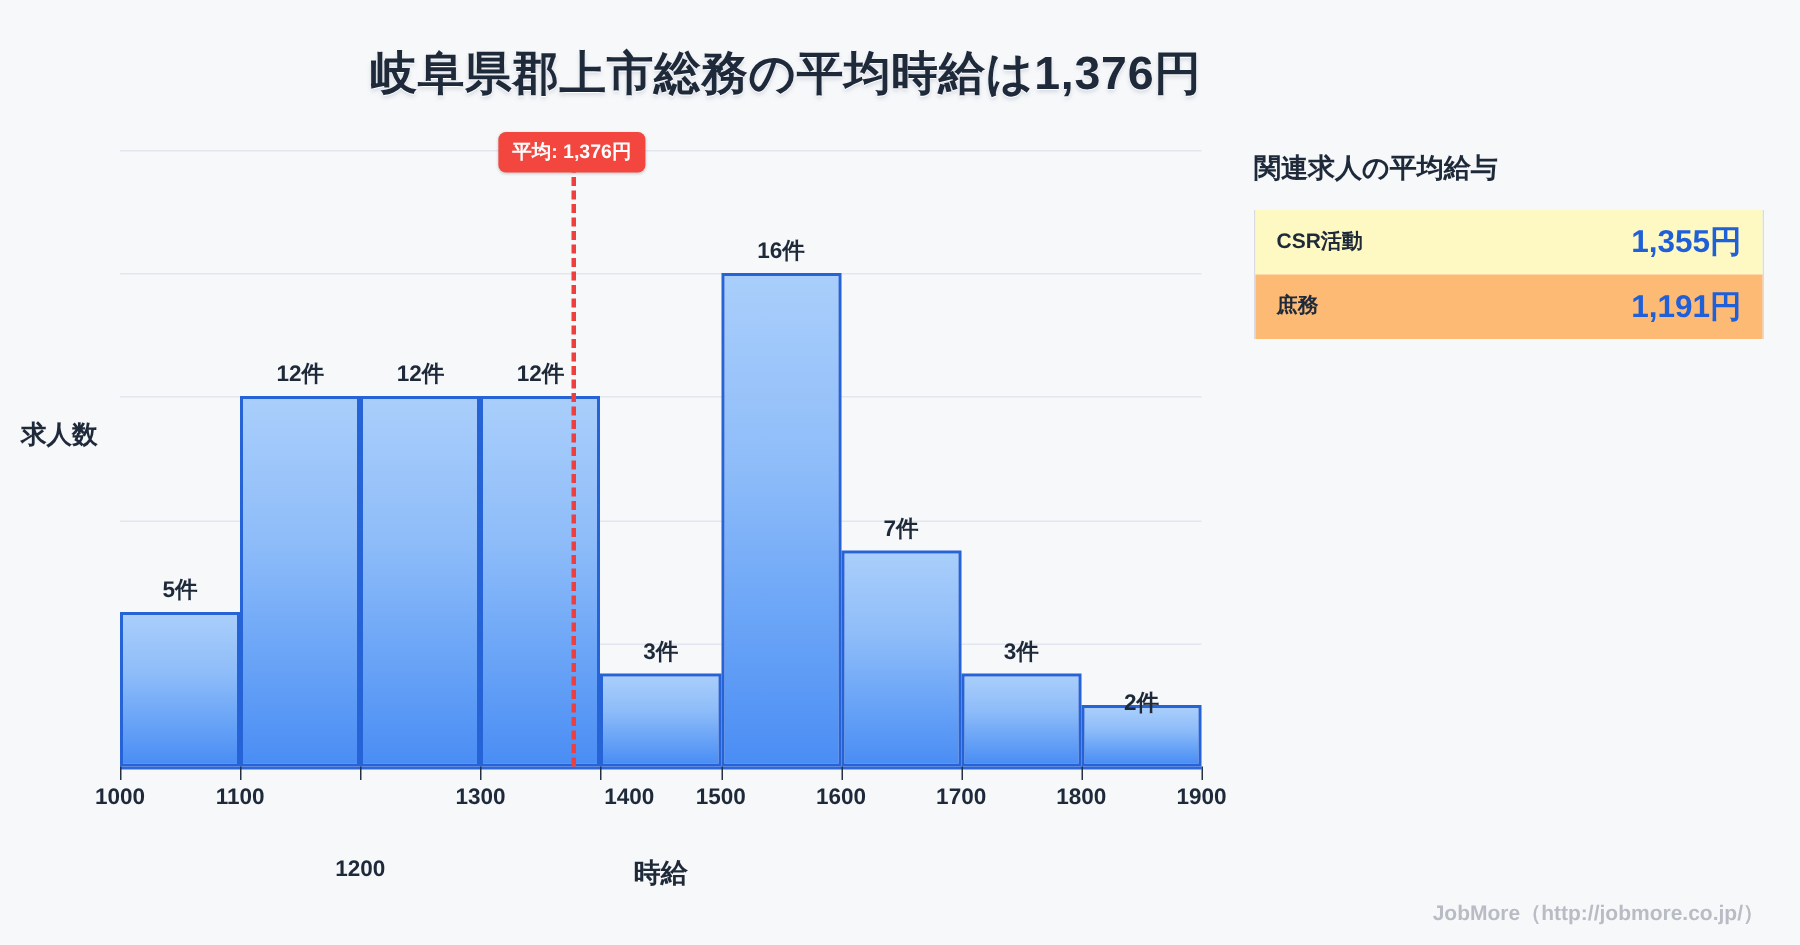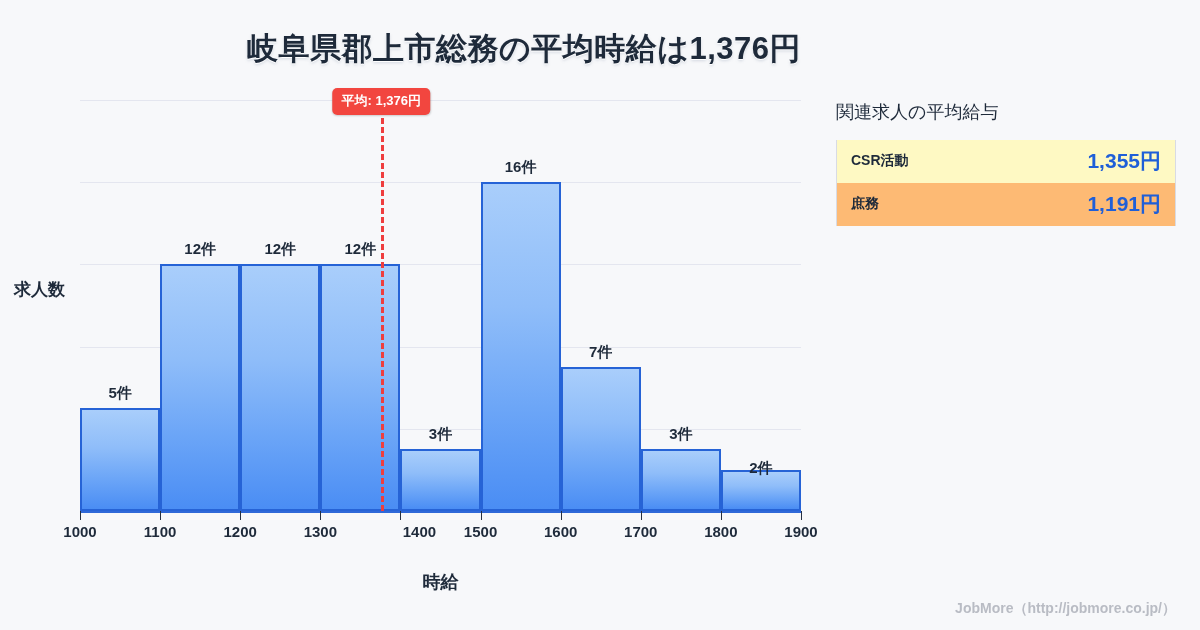--- a/index.html
+++ b/index.html
@@ -131,21 +131,21 @@
 
   
   #side-panel {
     position: absolute;
     left: 836px;
     top: 100px;
     width: 340px;
   }
   #side-panel-title {
     font-size: 18px;
-    font-weight: normal;
+    font-weight: bold;
     color: #1e2a3a;
     margin-bottom: 16px;
   }
   #related-table {
     border-left: 1px solid #d8dbe4;
     border-right: 1px solid #d8dbe4;
   }
   .related-row {
     display: flex;
     align-items: center;
@@ -210,21 +210,21 @@
     <div class="bar-label" style="left: 640.778px; width: 80.1111px; top: 425.35px;">3件</div>
     <div class="bar" style="position: absolute; left: 720.889px; width: 80.1111px; top: 469.9px; height: 41.1px; bottom: auto;"></div>
     <div class="bar-label" style="left: 720.889px; width: 80.1111px; top: 445.9px; margin-top: 13px;">2件</div>
   </div>
 <div id="ticks-layer">
     <div class="xtick-mark" style="left: 80px;"></div>
     <div class="xtick-label" style="left: 80px;">1000</div>
     <div class="xtick-mark" style="left: 160.111px;"></div>
     <div class="xtick-label" style="left: 160.111px;">1100</div>
     <div class="xtick-mark" style="left: 240.222px;"></div>
-    <div class="xtick-label" style="left: 240.222px;">1200</div>
+    <div class="xtick-label" style="left: 240.222px; margin-top: 48px;">1200</div>
     <div class="xtick-mark" style="left: 320.333px;"></div>
     <div class="xtick-label" style="left: 320.333px;">1300</div>
     <div class="xtick-mark" style="left: 400.444px;"></div>
     <div class="xtick-label" style="left: 400.444px; margin-left: 19px;">1400</div>
     <div class="xtick-mark" style="left: 480.556px;"></div>
     <div class="xtick-label" style="left: 480.556px;">1500</div>
     <div class="xtick-mark" style="left: 560.667px;"></div>
     <div class="xtick-label" style="left: 560.667px;">1600</div>
     <div class="xtick-mark" style="left: 640.778px;"></div>
     <div class="xtick-label" style="left: 640.778px;">1700</div>

